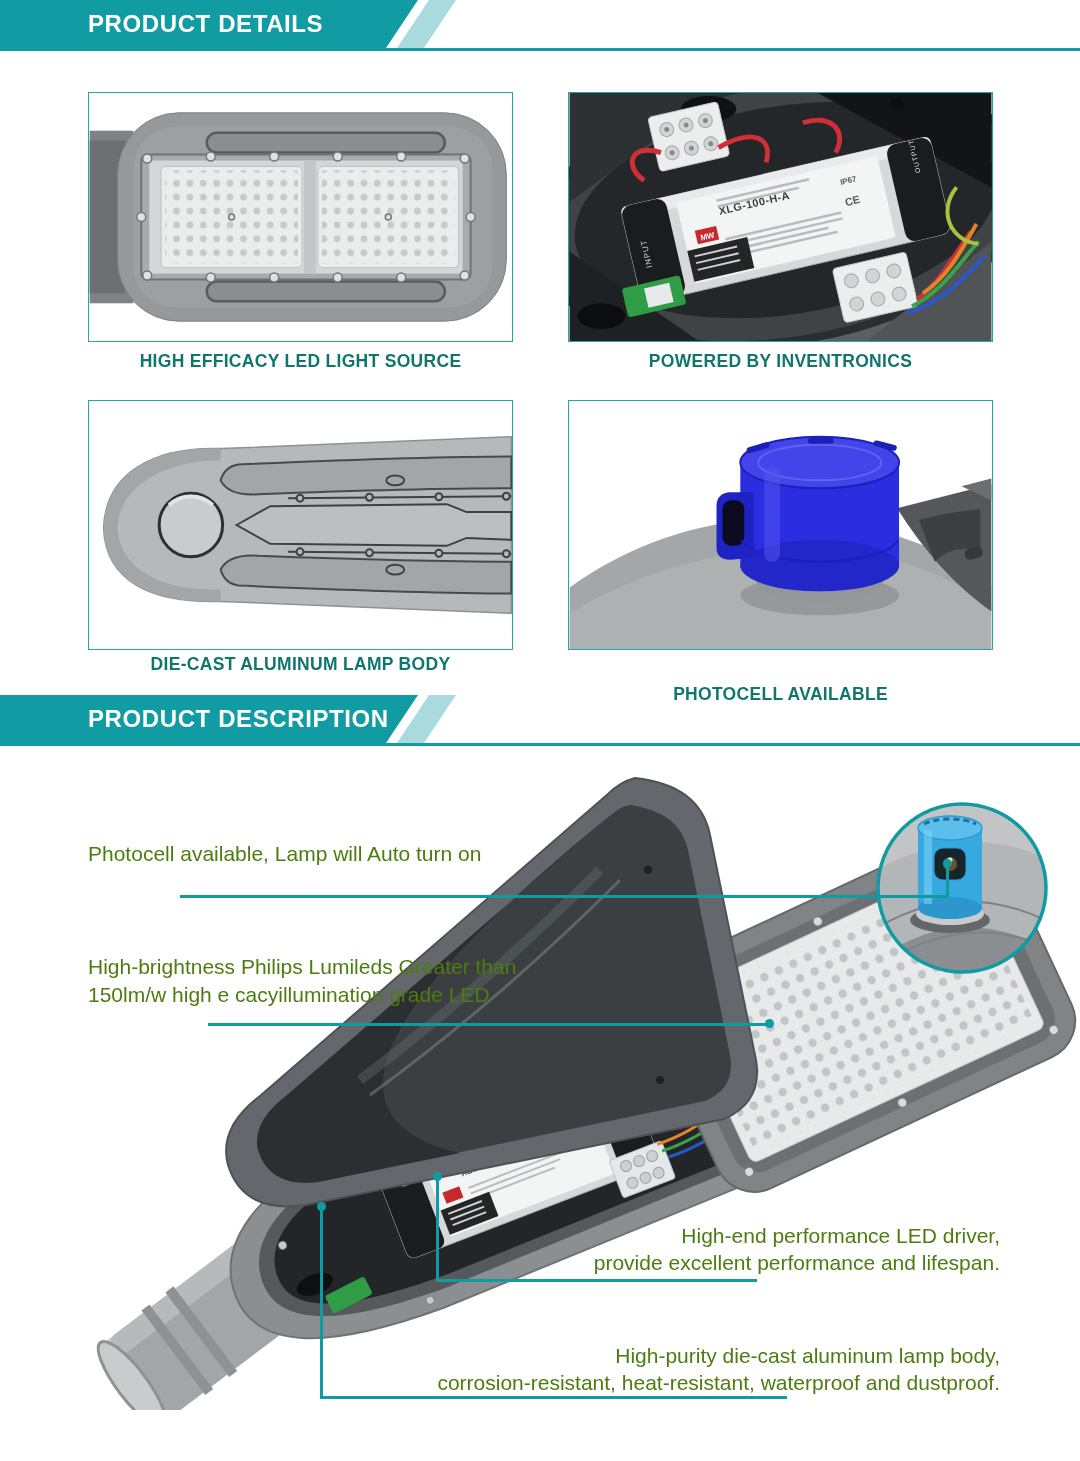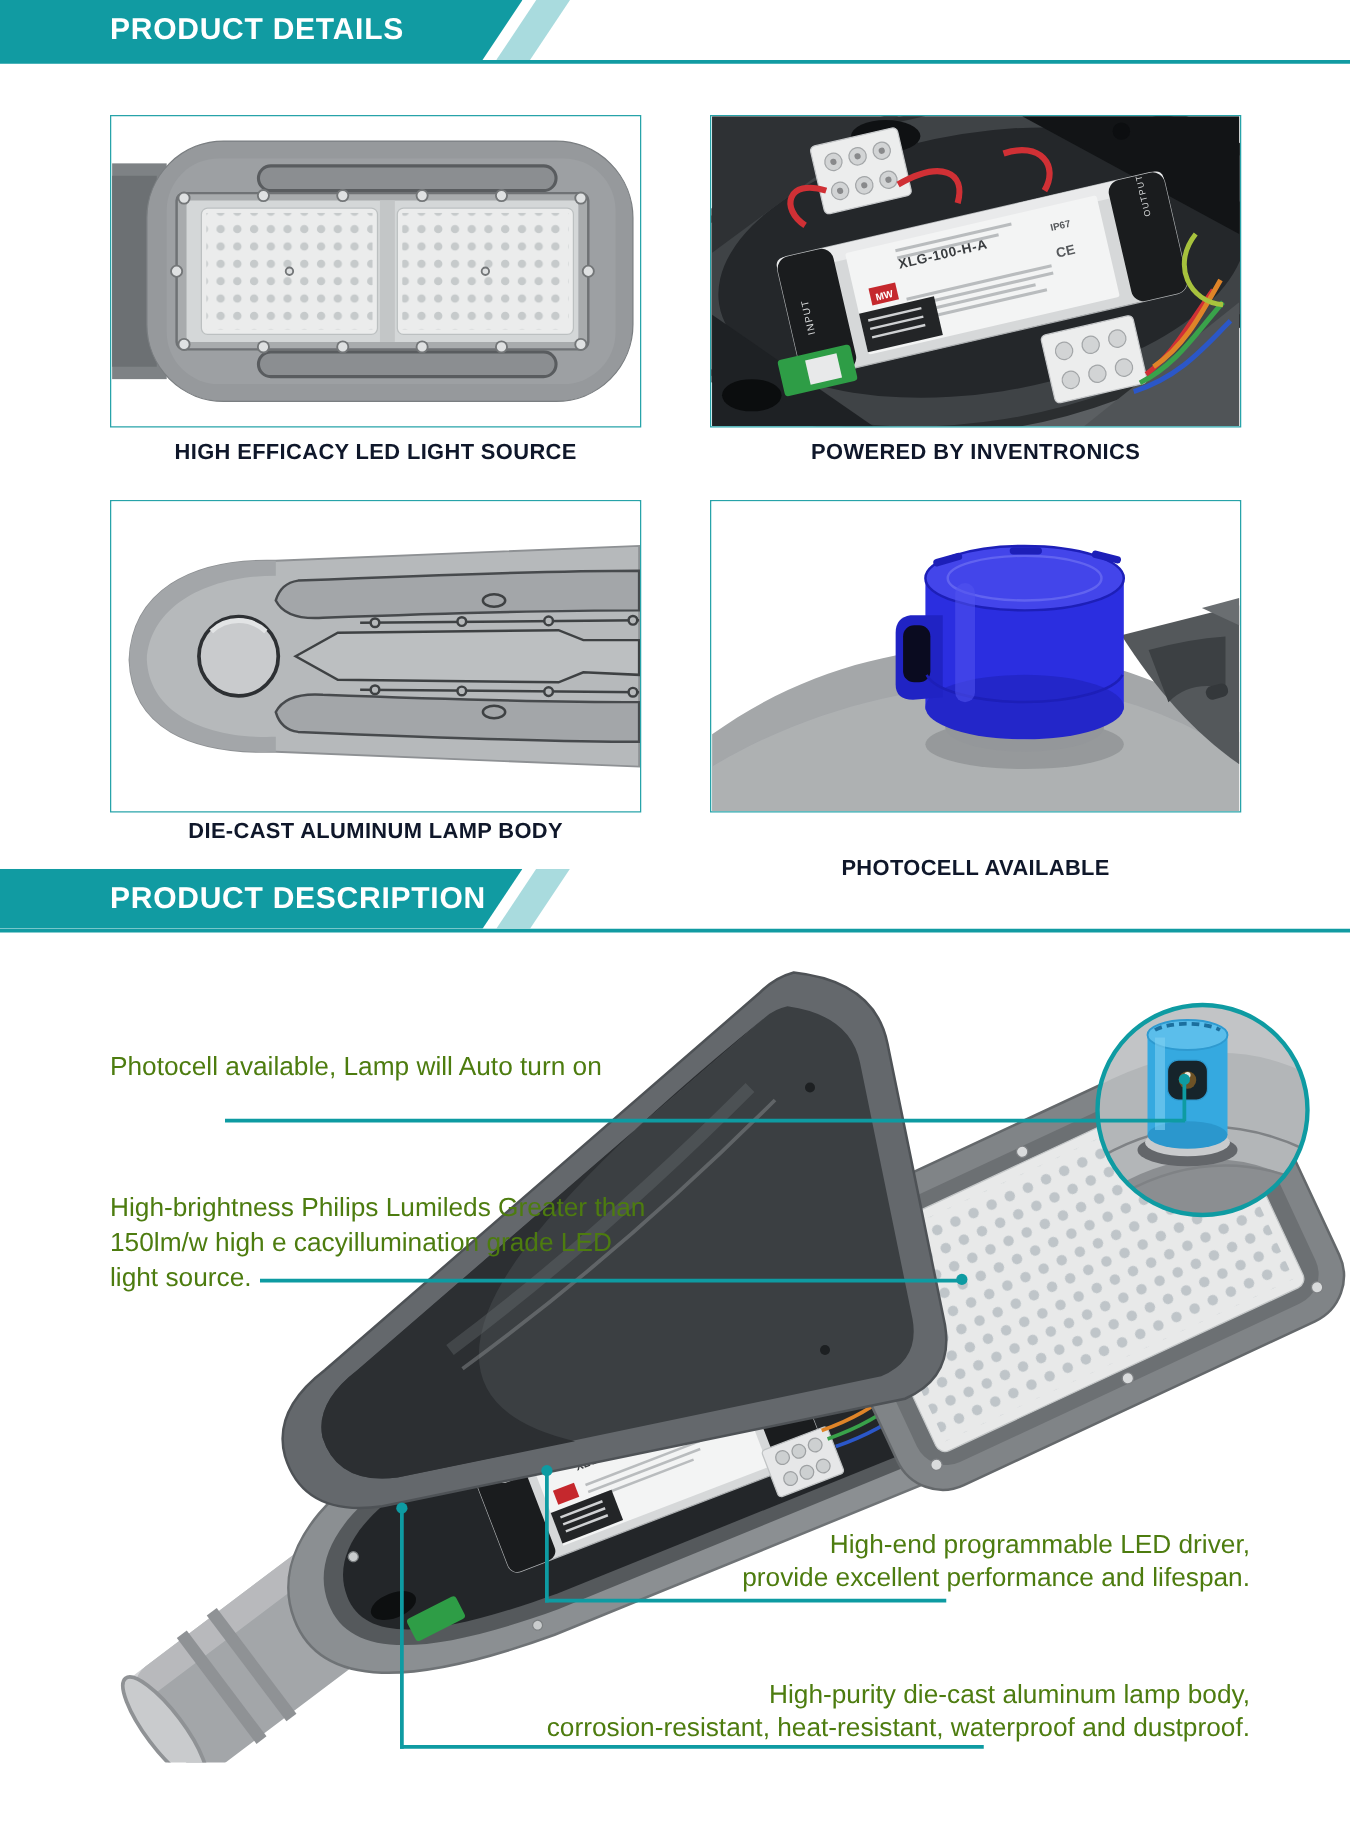--- a/index.html
+++ b/index.html
@@ -18,21 +18,21 @@
   #banner-description{top:695px;padding-left:28px;}
   
   .card-img{position:absolute;width:425px;height:250px;border:1.5px solid #27A3A9;
             box-sizing:border-box;background:#fff;overflow:hidden;}
   #img-led{left:88px;top:92px;}
   #img-driver{left:568px;top:92px;}
   #img-body{left:88px;top:400px;}
   #img-photocell{left:568px;top:400px;}
   .card-img svg{display:block;width:100%;height:100%;}
   .caption{position:absolute;width:425px;text-align:center;font-size:17.5px;
-           font-weight:bold;color:#0f172a;letter-spacing:.3px;}
+           font-weight:bold;color:#0f766e;letter-spacing:.3px;}
   #cap-led{left:88px;top:351px;}
   #cap-driver{left:568px;top:351px;}
   #cap-body{left:88px;top:654px;}
   #cap-photocell{left:568px;top:684px;}
   
   .hero{position:absolute;left:60px;top:750px;width:1020px;height:660px;}
   .ann{position:absolute;font-size:21px;line-height:28px;color:#4d7c0f;font-weight:500;}
   .ann.right{text-align:right;}
   #ann-1{left:88px;top:840px;width:420px;}
   #ann-2{left:88px;top:953px;width:460px;}
@@ -413,24 +413,23 @@
   <div class="cl" id="cl4-v"></div>
   <div class="cl" id="cl4-h"></div>
   <div class="cl-dot" id="cl4-d"></div>
 
   <div class="ann" id="ann-1">
     <div>Photocell available, Lamp will Auto turn on</div>
   </div>
   <div class="ann" id="ann-2">
     <div>High-brightness Philips Lumileds Greater than</div>
     <div>150lm/w high e cacyillumination grade LED</div>
-    <div>light source.</div>
   </div>
   <div class="ann right" id="ann-3">
-    <div>High-end programmable LED driver,</div>
+    <div>High-end performance LED driver,</div>
     <div>provide excellent performance and lifespan.</div>
   </div>
   <div class="ann right" id="ann-4">
     <div>High-purity die-cast aluminum lamp body,</div>
     <div>corrosion-resistant, heat-resistant, waterproof and dustproof.</div>
   </div>
 
 </div>
 
 </body></html>

